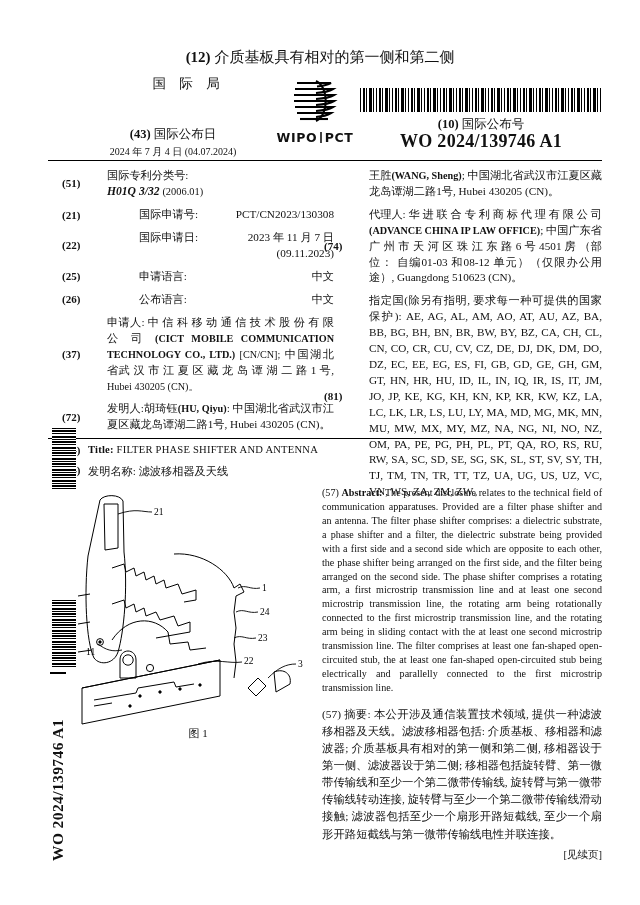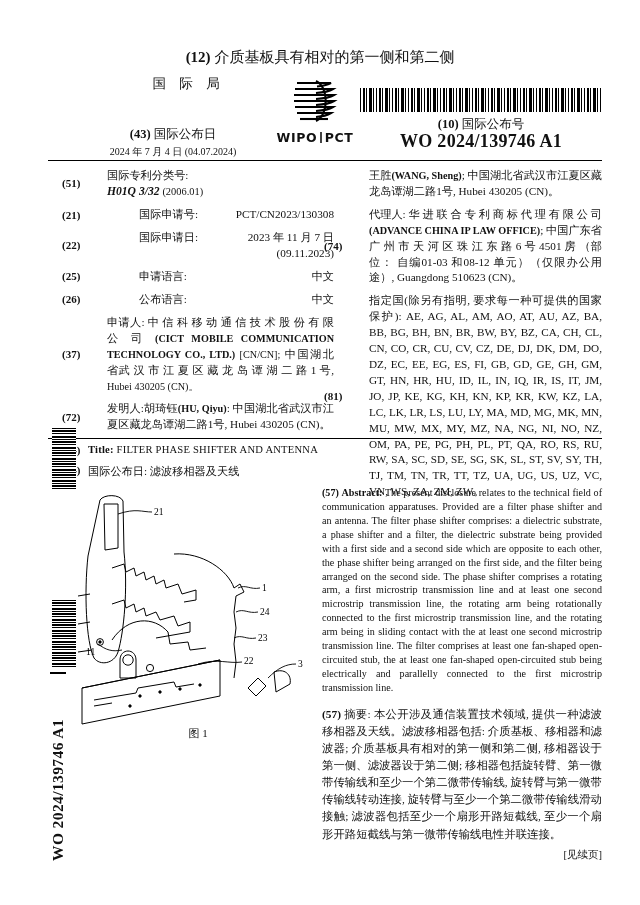--- a/index.html
+++ b/index.html
@@ -107,21 +107,21 @@
   .titles .code{flex:0 0 26px;font-weight:bold;font-size:11px;}
   .t-en{font-size:10.6px;letter-spacing:.2px;}
   .t-en b{font-weight:bold;}
 
   
   .abs{
     position:absolute;left:322px;top:486px;width:280px;
     font-size:10.1px;line-height:1.38;text-align:justify;
   }
   .abs p{margin:0 0 11px 0;}
-  .abs .code{font-weight:bold;}
+  .abs .code{font-weight:normal;}
   .abs .cn{font-size:11.4px;line-height:1.5;text-align:justify;}
 
   
   .figwrap{position:absolute;left:78px;top:492px;width:240px;height:240px;}
   .figcap{
     position:absolute;left:78px;top:726px;width:240px;text-align:center;
     font-size:11px;
   }
 
   .cont{
@@ -283,21 +283,21 @@
     <div class="t">
       <div class="code">(54)</div>
       <div class="t-en">
         <b>Title:</b>
         <span>FILTER PHASE SHIFTER AND ANTENNA</span>
       </div>
     </div>
     <div class="t">
       <div class="code">(54)</div>
       <div>
-        <span>国际公布日:</span>
+        <span>发明名称:</span>
         <span>滤波移相器及天线</span>
       </div>
     </div>
   </div>
 
   <div class="abs">
     <p>
       <span class="code">(57)</span>
       <b>Abstract:</b>
       <span>The present disclosure relates to the technical field of communication apparatuses. Provided are a filter phase shifter and an antenna. The filter phase shifter comprises: a dielectric substrate, a phase shifter and a filter, the dielectric substrate being provided with a first side and a second side which are opposite to each other, the phase shifter being arranged on the first side, and the filter being arranged on the second side. The phase shifter comprises a rotating arm, a first microstrip transmission line and at least one second microstrip transmission line, the rotating arm being rotationally connected to the first microstrip transmission line, and the rotating arm being in sliding contact with the at least one second microstrip transmission line. The filter comprises at least one fan-shaped open-circuited stub, the at least one fan-shaped open-circuited stub being electrically and parallelly connected to the first microstrip transmission line.</span>

